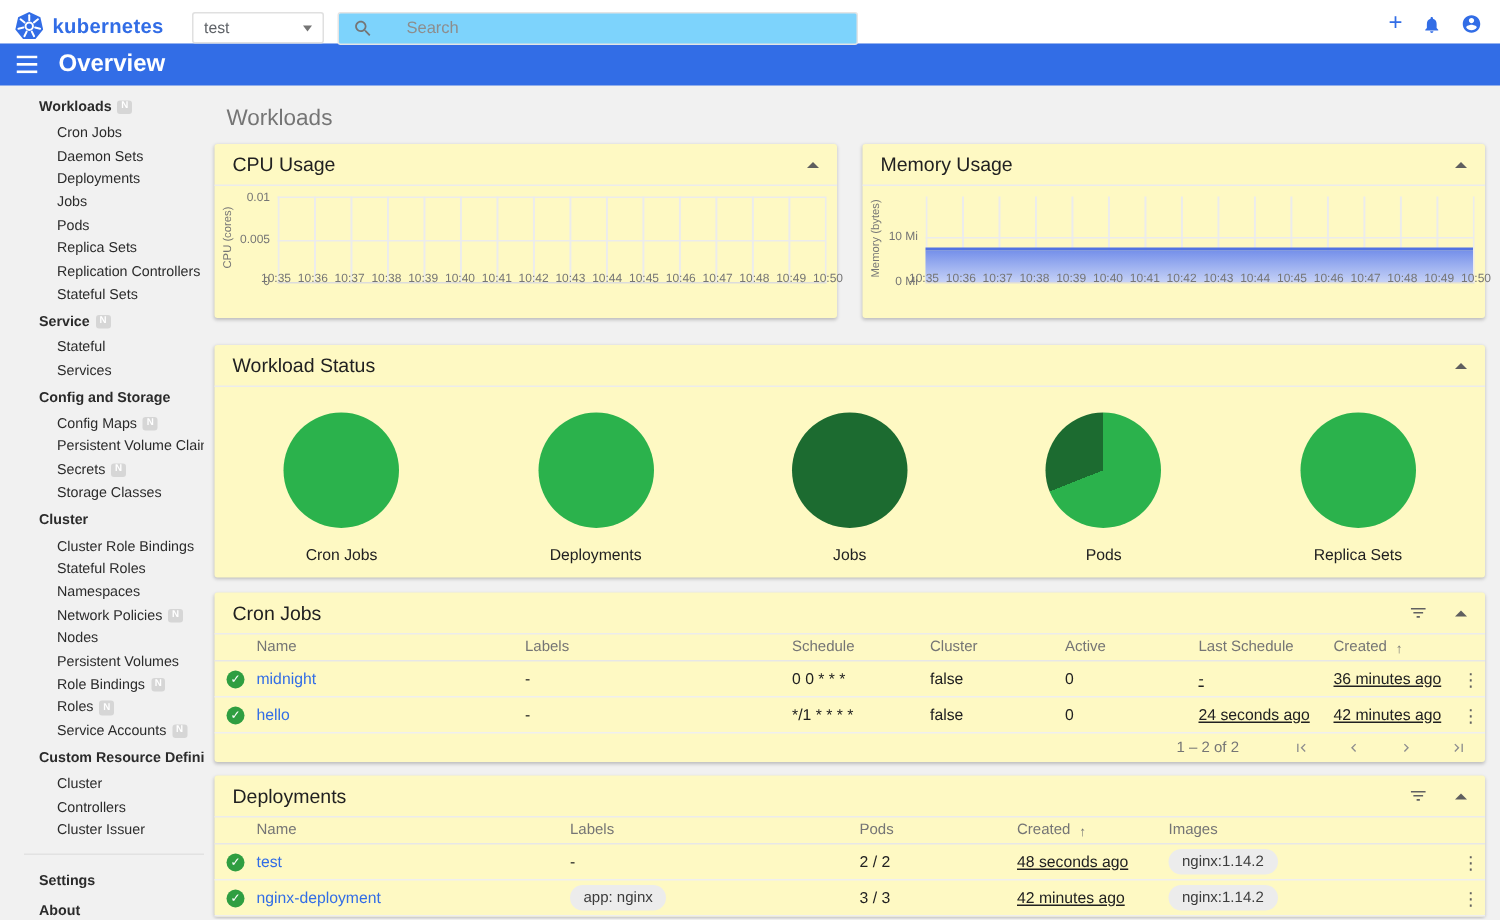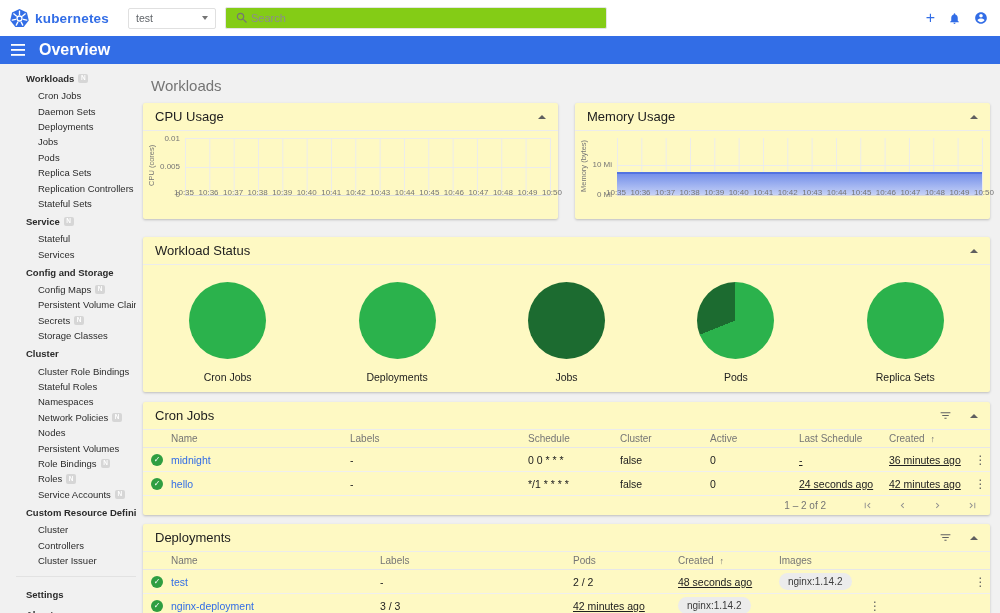--- a/index.html
+++ b/index.html
@@ -3,28 +3,28 @@
 <meta charset="utf-8">
 <style>
   * { box-sizing: border-box; }
   html,body { margin:0; padding:0; }
   body {
     width:1000px; height:613px; overflow:hidden; position:relative;
     background:#f1f1f1; font-family:"Liberation Sans","DejaVu Sans",sans-serif;
     -webkit-font-smoothing:antialiased;
   }
   
-  .app-header { height:29px; background:#fff; display:flex; align-items:center; padding:18px 10px; }
+  .app-header { height:29px; background:#fff; display:flex; align-items:flex-start; padding:8px 10px; }
   .brand { display:flex; align-items:center; gap:6px; width:110px; }
   .brand-name { color:#326de6; font-size:13.5px; font-weight:bold; letter-spacing:.2px; }
   .ns-select { margin-left:8px; width:88px; height:21px; border:1px solid #e0e0e0; border-radius:2px;
     display:flex; align-items:center; padding:0 7px; font-size:10.5px; color:#5f6368; background:#fff; cursor:pointer; }
   .ns-caret { margin-left:auto; width:0; height:0; border-left:3.5px solid transparent; border-right:3.5px solid transparent; border-top:4px solid #757575; }
-  .searchbar { margin-left:9px; width:382px; height:22px; background:#84cc16; border:1px solid #e4e4e4; border-radius:2px;
-    display:flex; align-items:center; padding:0 9px; }
+  .searchbar { margin-left:9px; width:347px; height:22px; background:#7dd3fc; border:1px solid #e4e4e4; border-radius:2px;
+    display:flex; align-items:center; padding:0 9px; gap:20px; }
   .searchbar input { border:none; background:transparent; outline:none; font-size:11px; color:#333; width:100%; font-family:inherit; }
   .searchbar input::placeholder { color:#8d8d8d; }
   .header-actions { margin-left:auto; display:flex; align-items:center; gap:13px; padding-right:2px; }
   .header-actions .hicon { cursor:pointer; display:flex; align-items:center; }
   .plus-glyph { color:#326de6; font-size:16px; line-height:16px; font-weight:400; }
 
   
   .app-toolbar { height:28px; background:#326de6; display:flex; align-items:center; padding:0 11px; gap:14px; }
   .toolbar-title { color:#fff; font-size:16px; font-weight:bold; }
   .hamburger { cursor:pointer; display:flex; }
@@ -505,20 +505,21 @@
             <span>2 / 2</span>
             <span class="tip">48 seconds ago</span>
             <span><span class="chip">nginx:1.14.2</span></span>
             <span class="kebab">⋮</span>
           </div>
           <div class="trow dep-grid">
             <span class="cell-icon">
               <span class="okicon">✓</span>
             </span>
             <span class="link">nginx-deployment</span>
+            <span><span class="chip">app: nginx</span></span>
             <span>3 / 3</span>
             <span class="tip">42 minutes ago</span>
             <span><span class="chip">nginx:1.14.2</span></span>
             <span class="kebab">⋮</span>
           </div>
         </div>
     </div>
   </div>
 </div>
 

